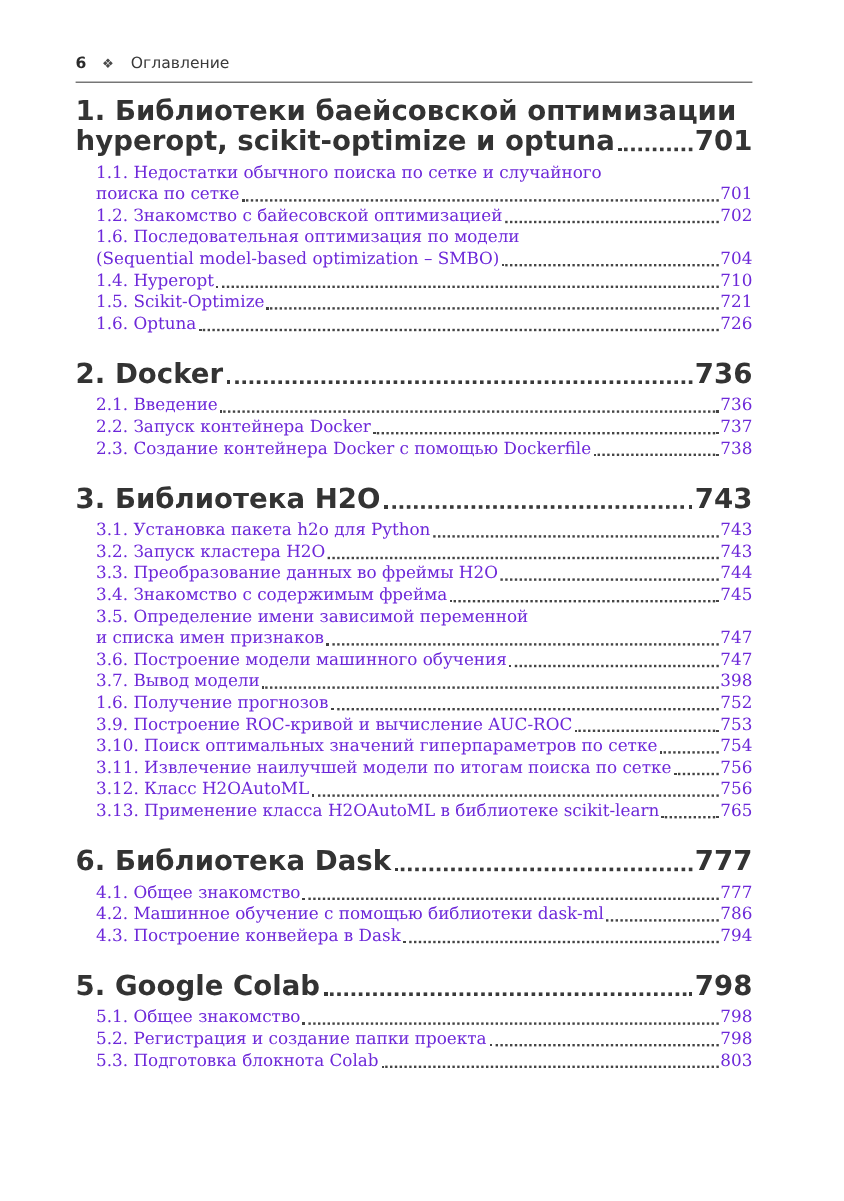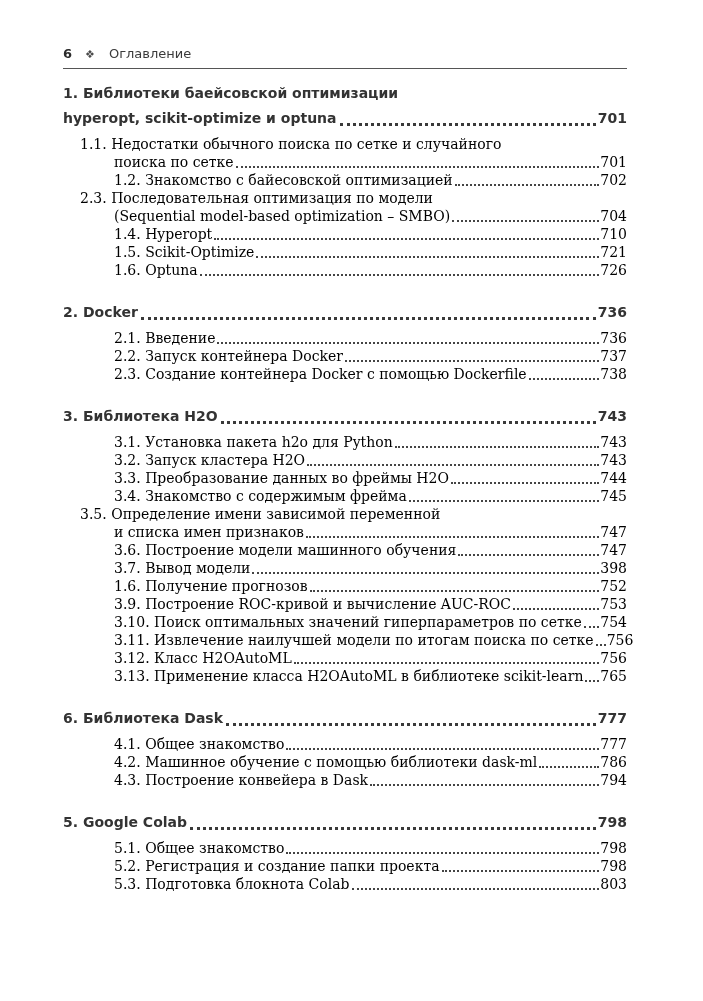--- a/index.html
+++ b/index.html
@@ -32,44 +32,44 @@
     border: 0;
     border-top: 1.5px solid #555;
     margin: 0 0 12px 0;
   }
   
   .section { margin-top: 21px; }
   .section:first-child { margin-top: 2px; }
   .sec-heading {
     font-family: "DejaVu Sans", "Liberation Sans", sans-serif;
     font-weight: 700;
-    font-size: 14px;
+    font-size: 23px;
     line-height: 25px;
     color: #333333;
     margin-bottom: 4px;
   }
   .h-row { display: flex; }
   .h-row .t { white-space: nowrap; }
   .h-row .dots {
     flex: 1 1 auto;
     min-width: 10px;
     border-bottom: 3px dotted #3a3a3a;
     align-self: flex-end;
     margin: 0 2px 5px 3px;
   }
   .h-row .pg { white-space: nowrap; }
   
   .entry {
     font-family: "DejaVu Serif", "Liberation Serif", serif;
     font-size: 14px;
     line-height: 18px;
-    color: #000000;
+    color: #6d28d9;
     margin-left: 17px;
   }
-  .e-row { display: flex; margin-left: 34px; }
+  .e-row { display: flex; }
   .e-row .t { white-space: nowrap; }
   .e-row .dots {
     flex: 1 1 auto;
     min-width: 10px;
     border-bottom: 2px dotted #444;
     align-self: flex-end;
     margin: 0 1px 3px 2px;
   }
   .e-row .pg { white-space: nowrap; }
 </style>
@@ -104,21 +104,21 @@
           </div>
         </div>
         <div class="entry">
           <div class="e-row">
             <span class="t">1.2. Знакомство с байесовской оптимизацией</span>
             <span class="dots"></span>
             <span class="pg">702</span>
           </div>
         </div>
         <div class="entry">
-          <div class=""><span class="t">2.3. Последовательная оптимизация по модели</span></div>
+          <div class=""><span class="t">1.6. Последовательная оптимизация по модели</span></div>
           <div class="e-row">
             <span class="t">(Sequential model-based optimization – SMBO)</span>
             <span class="dots"></span>
             <span class="pg">704</span>
           </div>
         </div>
         <div class="entry">
           <div class="e-row">
             <span class="t">1.4. Hyperopt</span>
             <span class="dots"></span>

